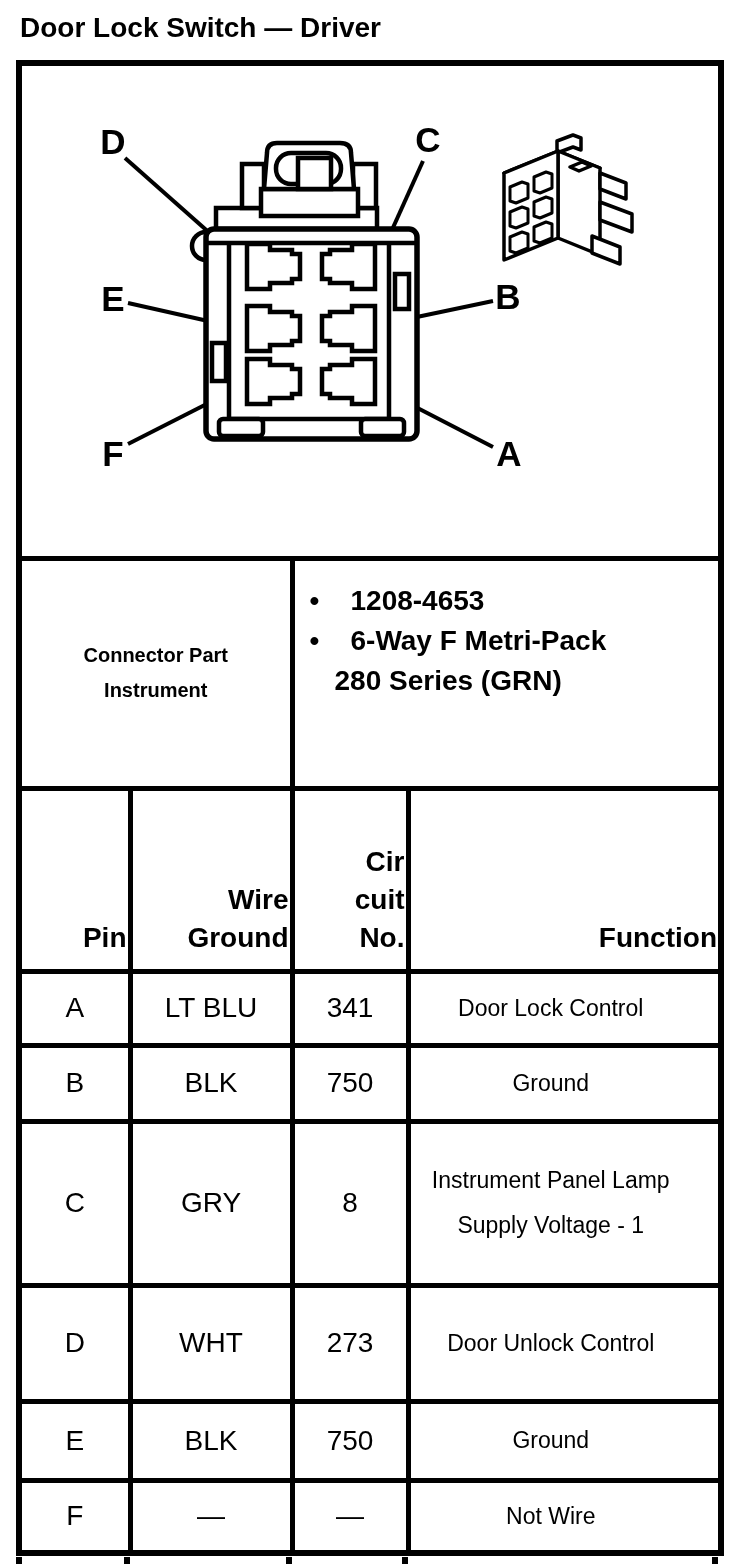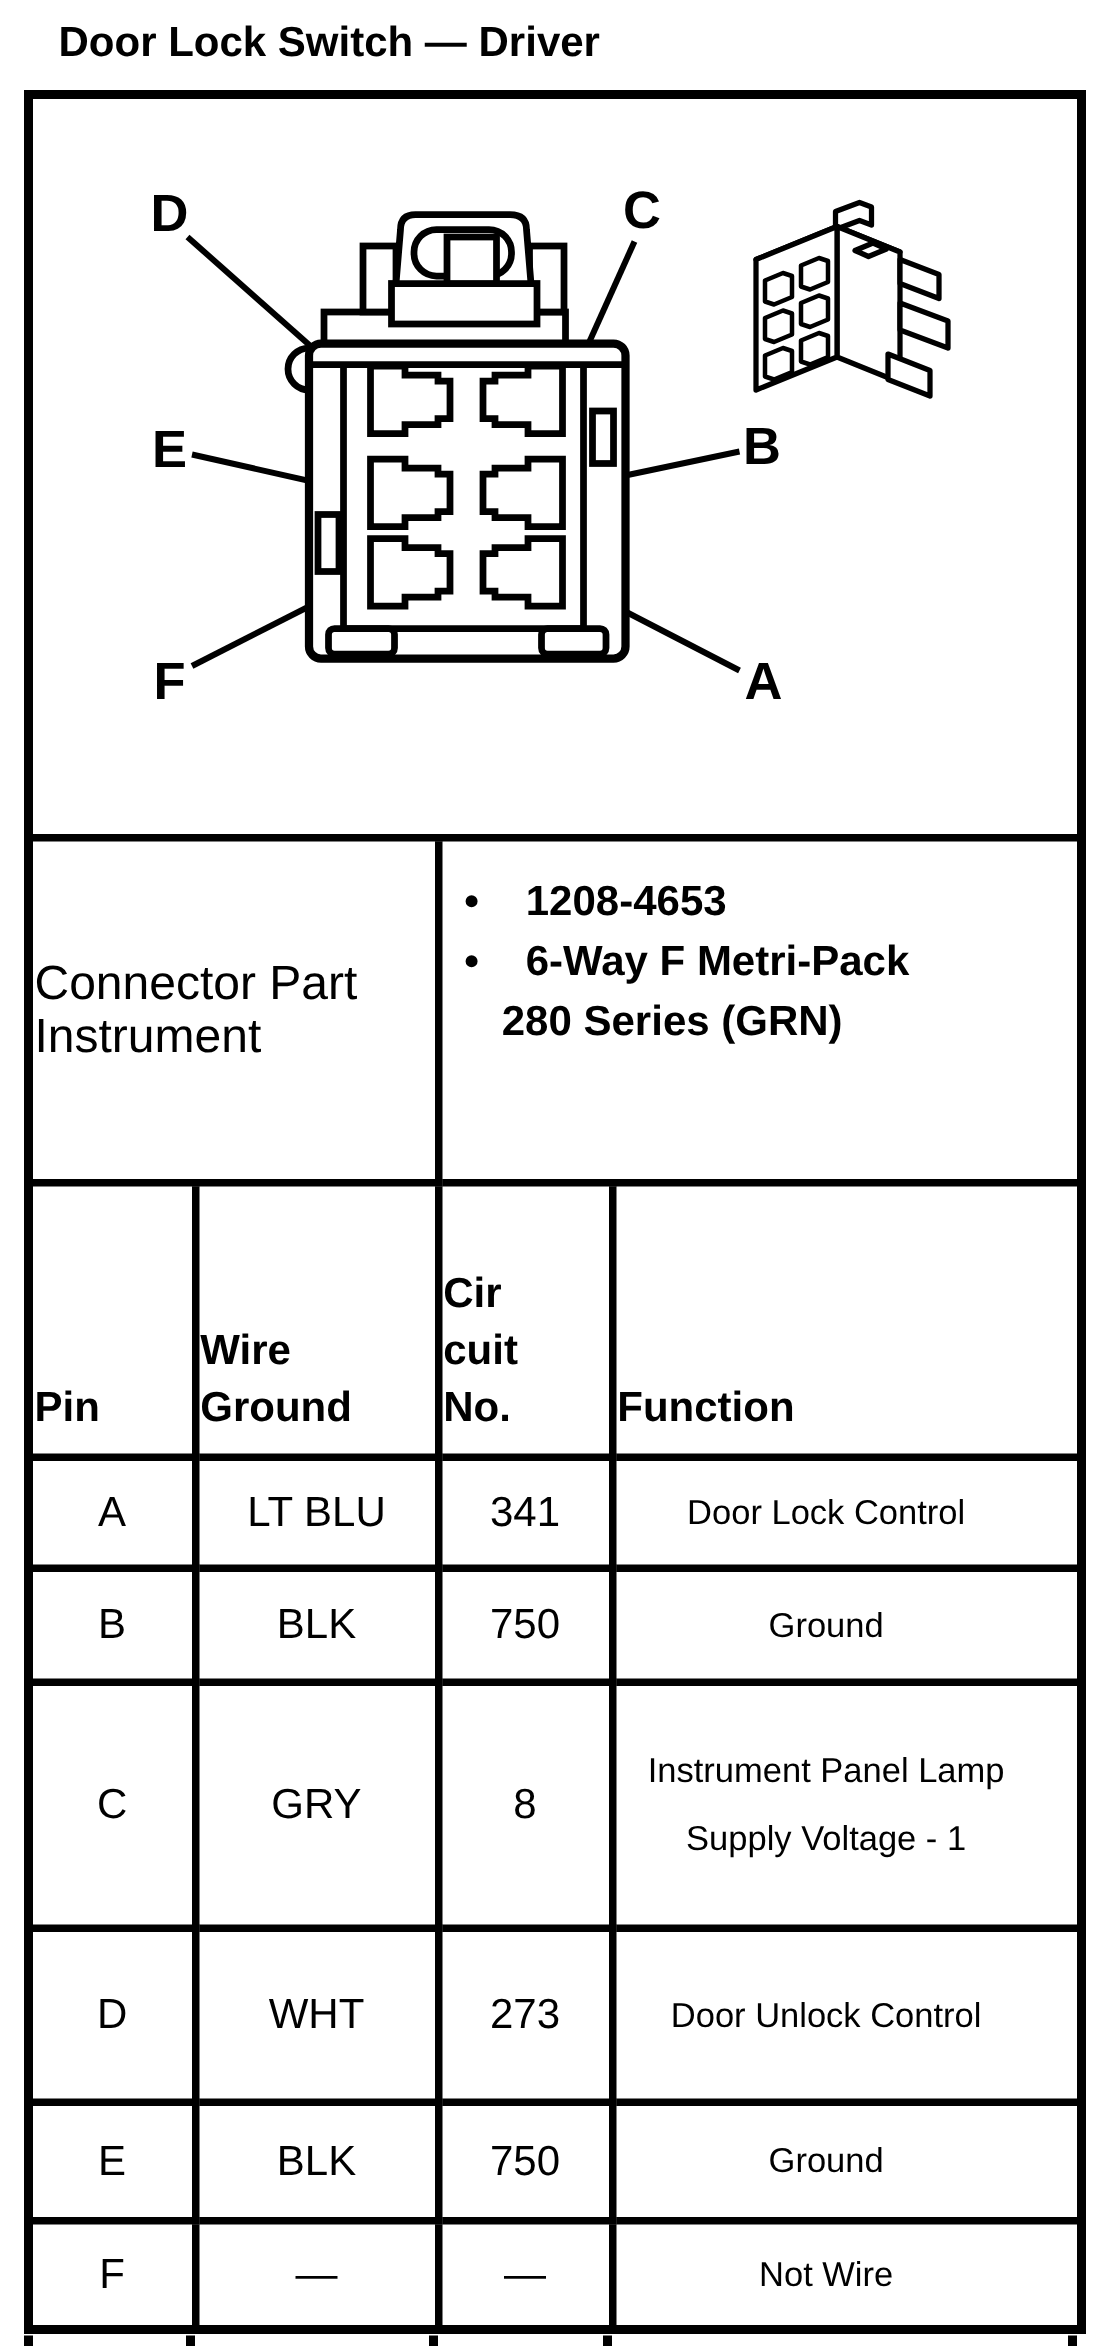--- a/index.html
+++ b/index.html
@@ -1,46 +1,46 @@
 <!DOCTYPE html>
 <html><head>
 <meta charset="utf-8">
 <style>
   html,body { margin:0; padding:0; }
   body {
     width:736px; height:1564px; background:#ffffff; color:#000;
     font-family:"Liberation Sans", sans-serif; position:relative; overflow:hidden;
   }
   .title {
-    position:absolute; top:12px; left:39px;
+    position:absolute; top:12px; left:20px;
     font-size:28px; font-weight:bold; white-space:nowrap;
   }
   table.main {
     position:absolute; top:60px; left:16px; width:702px;
     border-collapse:collapse; table-layout:fixed;
     border:6px solid #000;
   }
   table.main td { border:5px solid #000; overflow:hidden; }
   td.diagram-cell { padding:0; position:relative; }
   td.diagram-cell svg { position:absolute; left:0; top:0; }
 
   
   td.pi-label {
-    font-size:32px; font-weight:normal; text-align:left;
+    font-size:20px; font-weight:bold; text-align:center;
     vertical-align:middle; line-height:35px;
   }
   td.pi-details { vertical-align:top; padding:20px 6px 0 0; }
   .pi-line { font-size:28px; font-weight:bold; line-height:40px; }
   .pi-line.bullet { padding-left:15px; display:flex; }
   .pi-line.bullet .dot { width:41px; flex:none; }
   .pi-line.cont { padding-left:8px;margin-left:32px; }
 
   
   td.hdr {
-    font-size:28px; font-weight:bold; text-align:left;
+    font-size:28px; font-weight:bold; text-align:right;
     vertical-align:bottom; padding-bottom:12px; line-height:38px;
   }
   
   td.c-pin, td.c-wire, td.c-cir {
     font-size:28px; text-align:center; vertical-align:middle;
   }
   td.c-func {
     font-size:23px; text-align:center; vertical-align:middle;
     padding:0 42px 0 15px; line-height:45px;
   }

